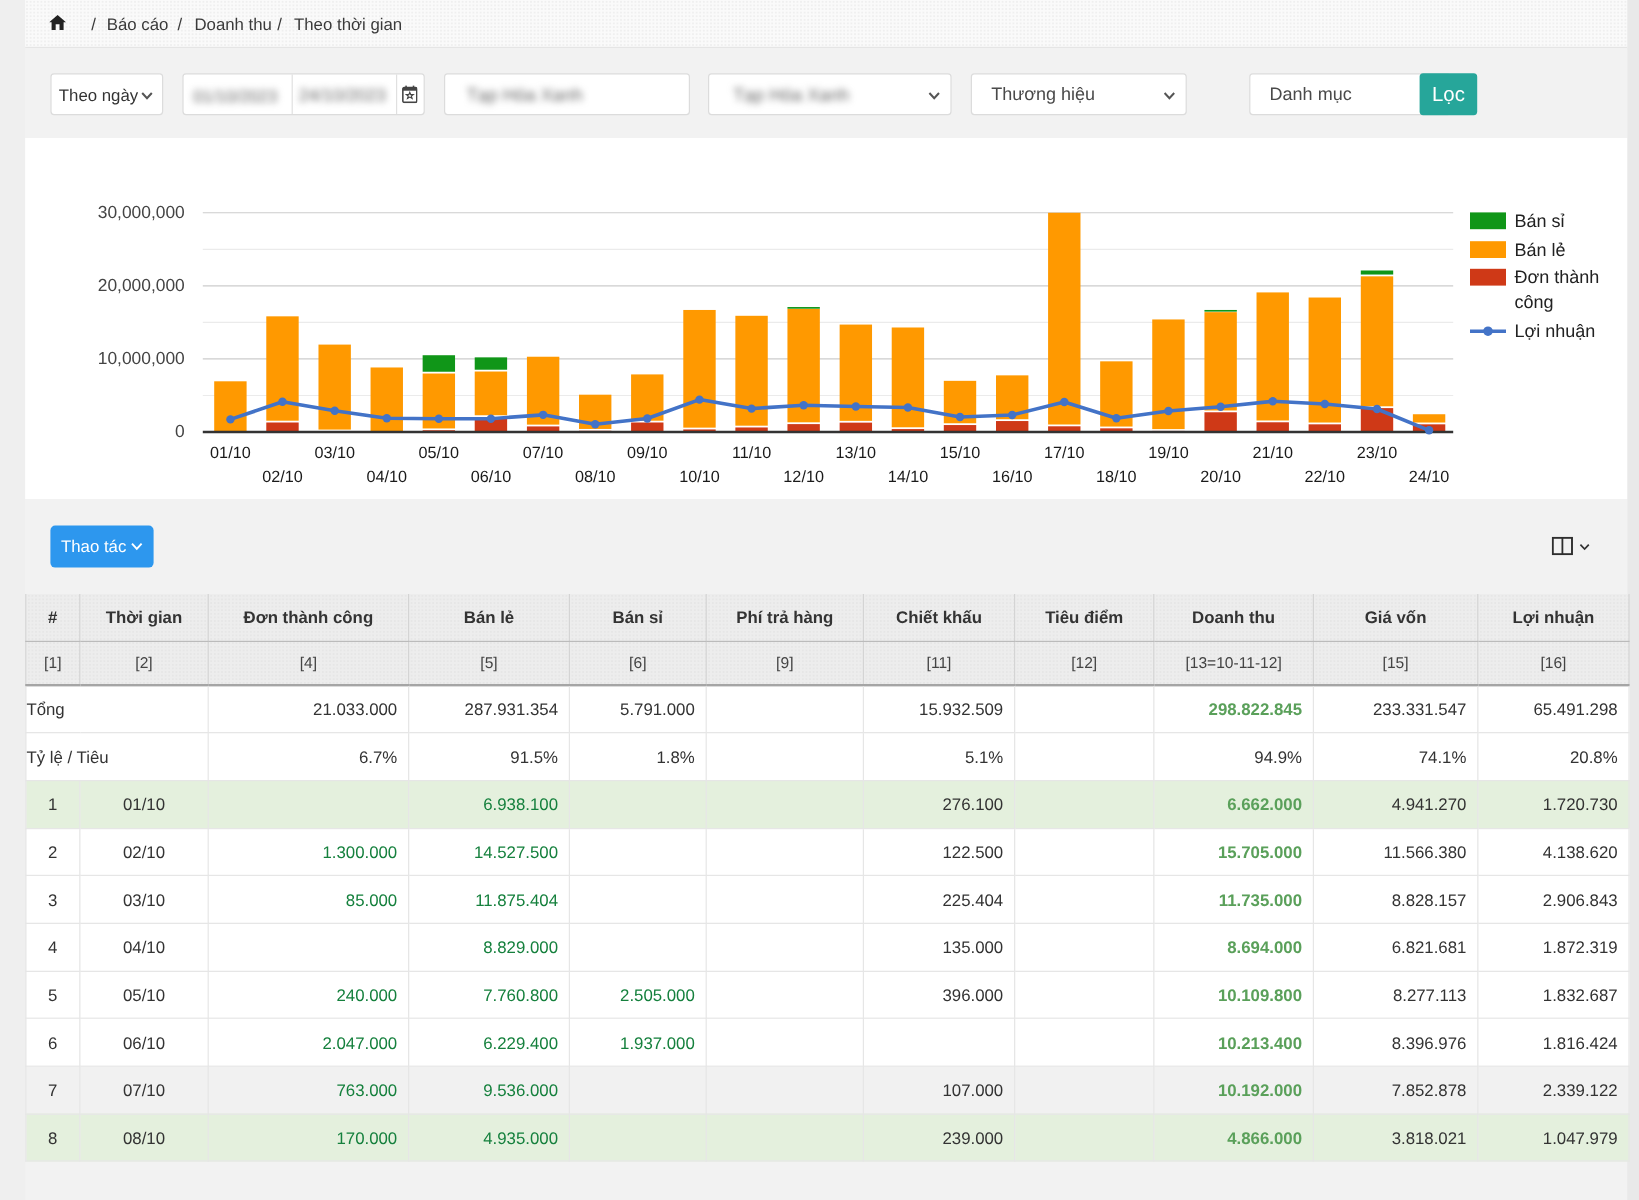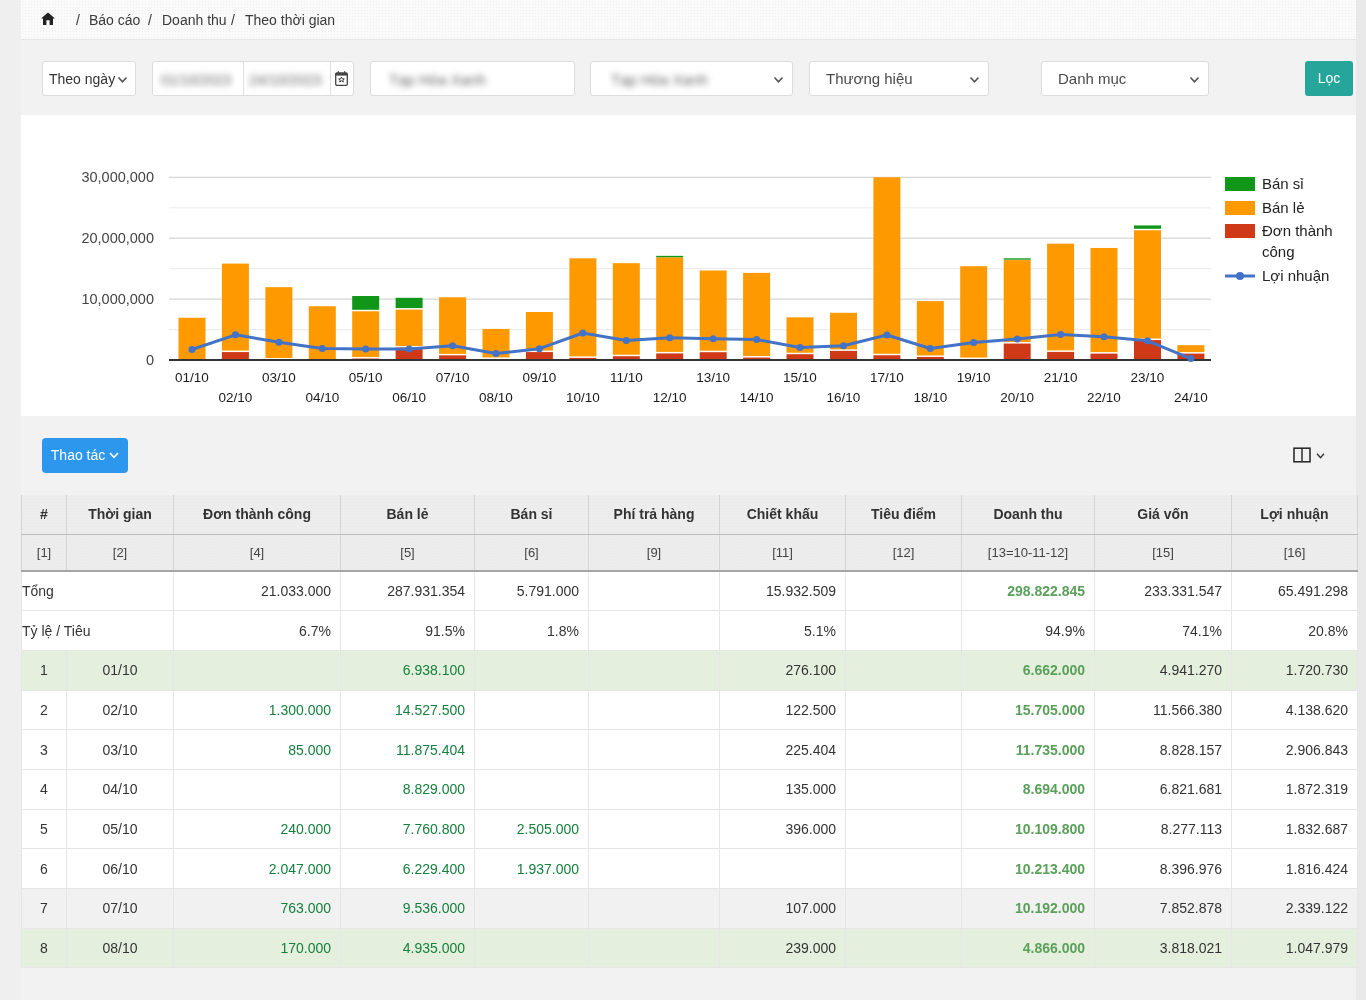--- a/index.html
+++ b/index.html
@@ -10,22 +10,22 @@
   background-image:radial-gradient(circle,#efefef 0.8px,rgba(0,0,0,0) 0.8px); background-size:3px 3px;
   border-bottom:1px solid #e5e5e5; font-size:14px; color:#3a3a3a; }
 #crumb span { position:absolute; top:12px; }
 #filters { position:absolute; left:21px; top:41px; width:1335px; height:74px; background:#f2f2f2; }
 .fc { position:absolute; top:20px; height:35px; background:#fff; border:1px solid #dcdcdc; border-radius:3px; }
 .blur { filter:blur(3px); color:#666; }
 #card { position:absolute; left:21px; top:115px; width:1335px; height:301px; background:#fff; }
 #toolbar { position:absolute; left:21px; top:416px; width:1335px; height:79px; background:#f2f2f2; }
 #btn-thao { position:absolute; left:21px; top:22px; width:86px; height:35px; background:#2d97ee; border-radius:4px;
   color:#fff; font-size:14px; text-align:center; line-height:35px; }
-#btn-loc { position:absolute; left:1284px; top:20px; width:48px; height:35px; background:#26a69a; border-radius:3px;
-  color:#fff; font-size:14px; text-align:center; line-height:35px; border:none; }
+#btn-loc { position:absolute; left:1162px; top:20px; width:48px; height:35px; background:#26a69a; border-radius:3px;
+  color:#fff; font-size:17px; text-align:center; line-height:35px; border:none; }
 table { position:absolute; left:21px; top:495px; width:1336px; border-collapse:collapse; table-layout:fixed;
   font-size:14px; color:#333; }
 th { height:39px; background:#ededed; background-image:radial-gradient(circle,#e6e6e6 0.8px,rgba(0,0,0,0) 0.8px);
   background-size:3px 3px; font-size:14px; font-weight:bold; color:#333;
   border-left:1px solid #d4d4d4; border-right:1px solid #d4d4d4; border-bottom:1px solid #bbb; }
 td.h2 { height:37px; background:#ededed; background-image:radial-gradient(circle,#e6e6e6 0.8px,rgba(0,0,0,0) 0.8px);
   background-size:3px 3px; text-align:center; font-size:13px; color:#444;
   border-left:1px solid #d4d4d4; border-right:1px solid #d4d4d4; border-bottom:2px solid #a5a5a5; }
 tbody td { height:39.7px; border:1px solid #e6e6e6; text-align:right; padding-right:9px; background:#fff; }
 tbody td.ctr { text-align:center; padding-right:0; }

